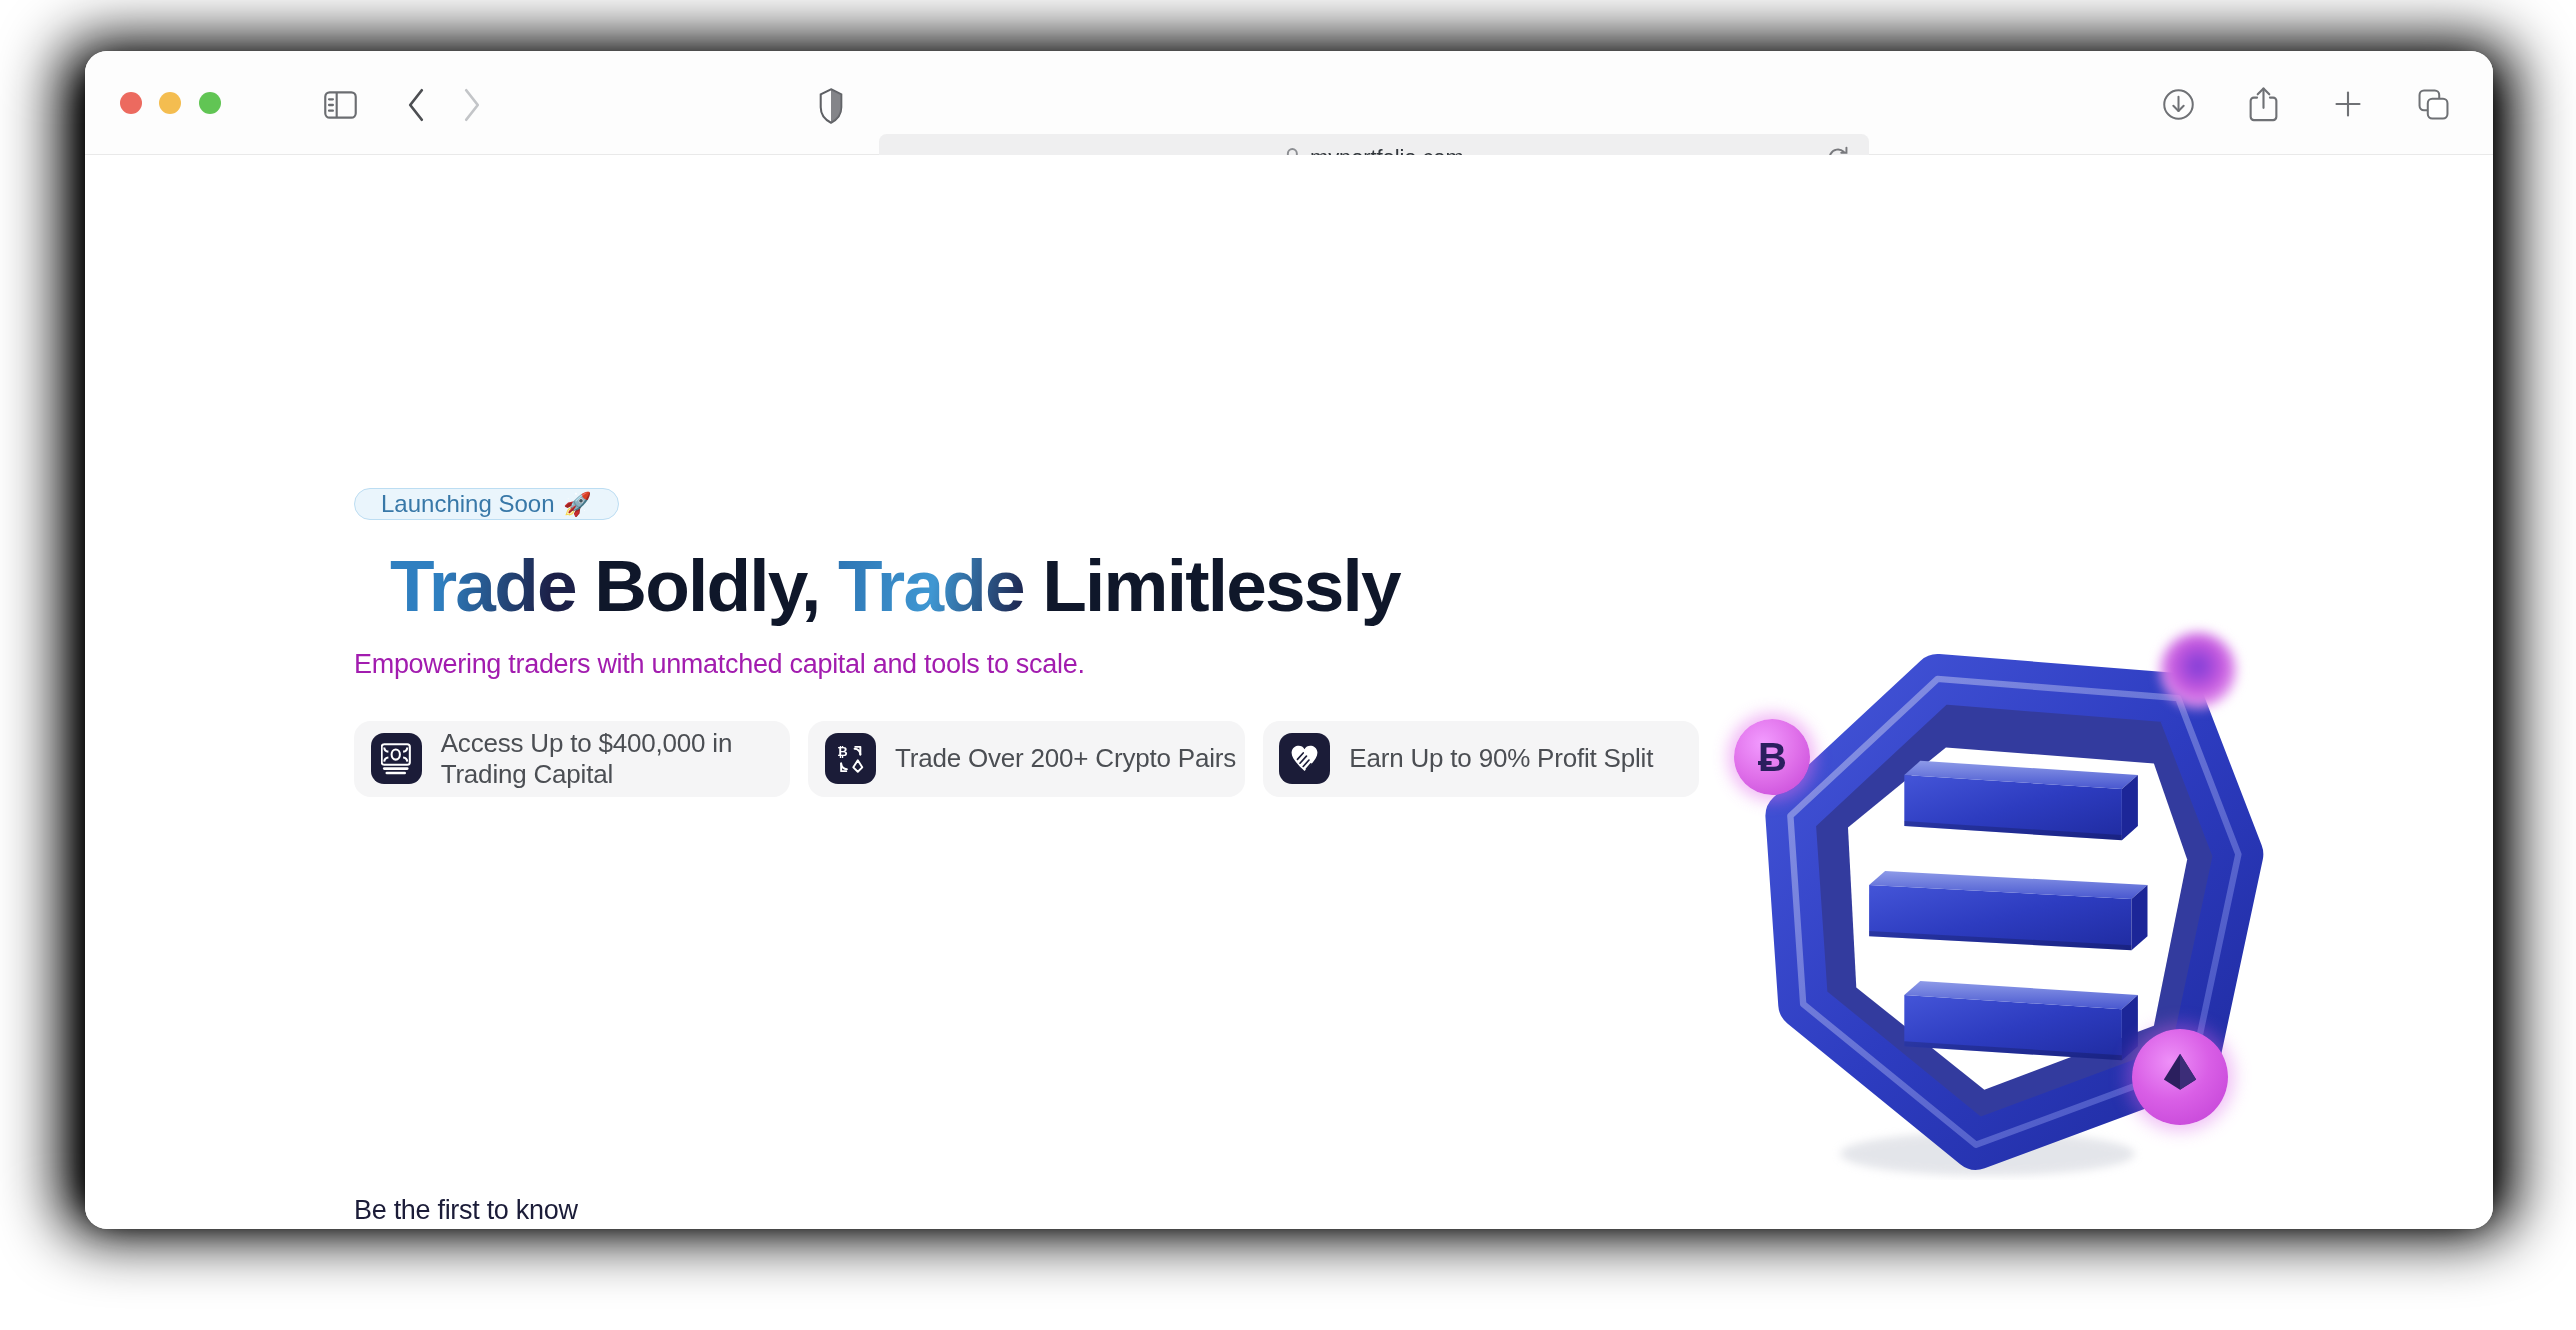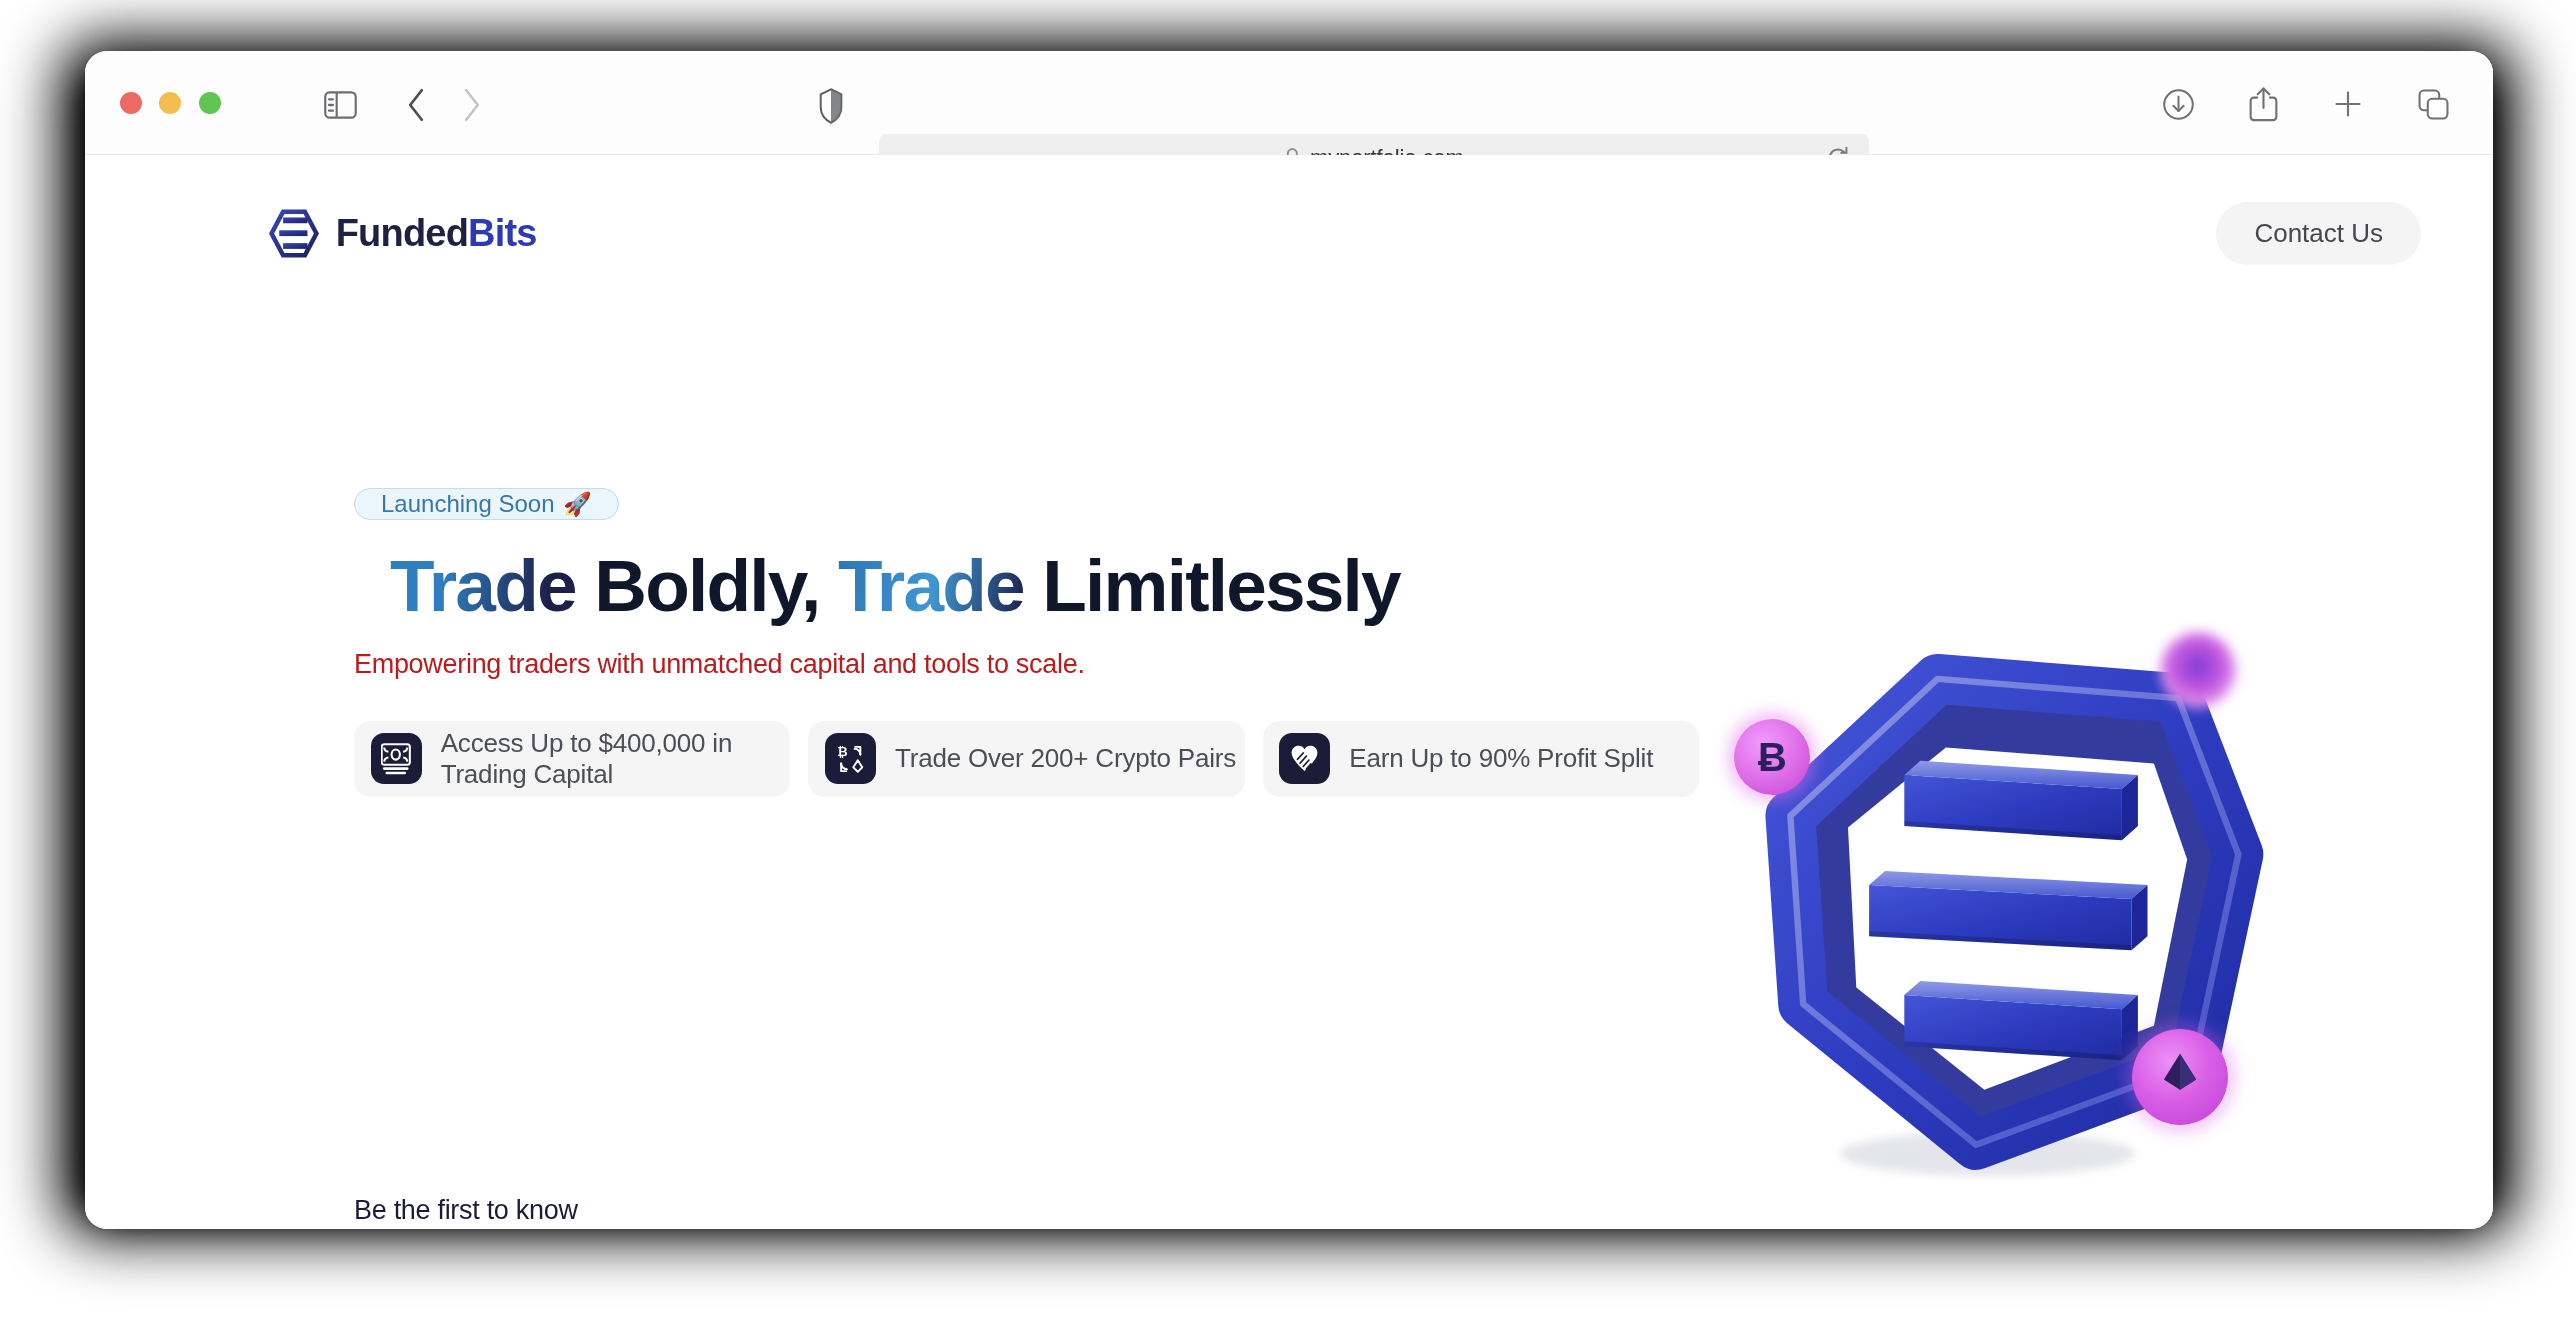--- a/index.html
+++ b/index.html
@@ -210,21 +210,21 @@
   #headline .dark { color: #0f172a; }
   #headline .g2 {
     background: linear-gradient(100deg,#2a6fae 0%,#3f97d2 55%,#1c2048 100%);
     -webkit-background-clip: text;
     background-clip: text;
     color: transparent;
   }
 
   #subhead {
     font-size: 27px;
-    color: #b91c1c;
+    color: #a21caf;
     letter-spacing: -0.3px;
     margin-bottom: 41px;
   }
 
   
   #features { display: flex; flex-direction: row; gap: 18px; }
   .feature {
     background: #f5f5f6;
     border-radius: 16.7px;
     height: 76px;
@@ -415,40 +415,20 @@
           <svg width="33" height="33" viewBox="0 0 52 52" fill="none" stroke="#6f7175" stroke-width="3.2">
             <rect x="4" y="4" width="31" height="31" rx="7"></rect>
             <rect x="17" y="17" width="31" height="31" rx="7" fill="#fff"></rect>
           </svg>
         </div>
       </div>
     </div>
 
     <div id="page">
 
-      <div id="site-header">
-        <div id="brand">
-          <svg width="50" height="49" viewBox="0 0 78 76">
-            <defs>
-              <linearGradient id="lg1" x1="0" y1="0" x2="1" y2="1">
-                <stop offset="0" stop-color="#3746b8"></stop>
-                <stop offset="1" stop-color="#1b2160"></stop>
-              </linearGradient>
-            </defs>
-            <path d="M22 4 H56 L74 38 L56 72 H22 L4 38 Z" fill="none" stroke="url(#lg1)" stroke-width="7"></path>
-            <rect x="22" y="13" width="38" height="9" fill="url(#lg1)"></rect>
-            <rect x="16" y="33" width="44" height="9" fill="url(#lg1)"></rect>
-            <rect x="22" y="53" width="38" height="9" fill="url(#lg1)"></rect>
-          </svg>
-          <span id="brand-text">
-            <span class="funded">Funded</span><span class="bits">Bits</span>
-          </span>
-        </div>
-        <button id="contact-btn">Contact Us</button>
-      </div>
 
       <div id="hero">
 
         <div id="badge">
           <span>Launching Soon</span>
           <span class="rocket">🚀</span>
         </div>
 
         <h1 id="headline"><span class="g1">Trade</span><span class="dark"> Boldly,</span><span class="g2"> Trade</span><span class="dark"> Limitlessly</span></h1>
 

